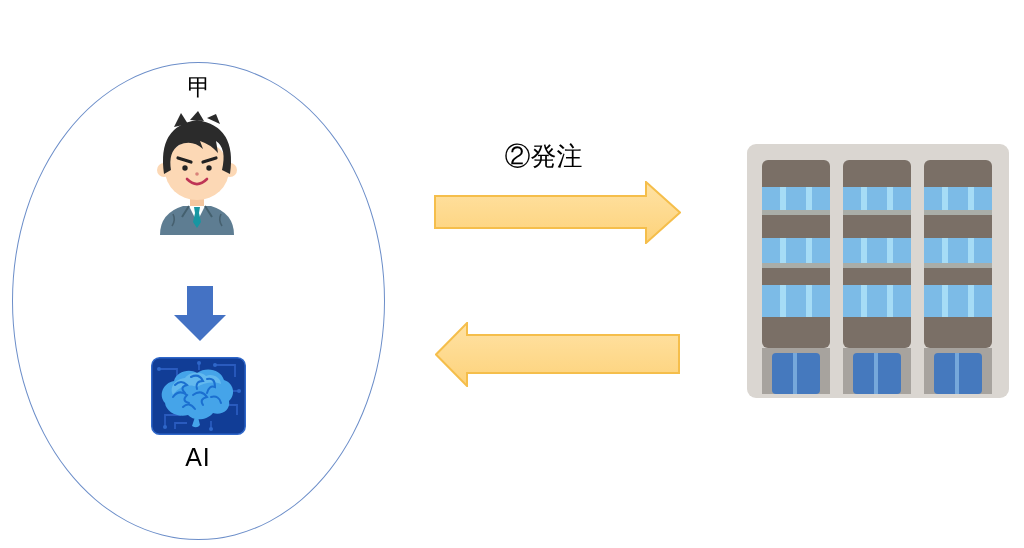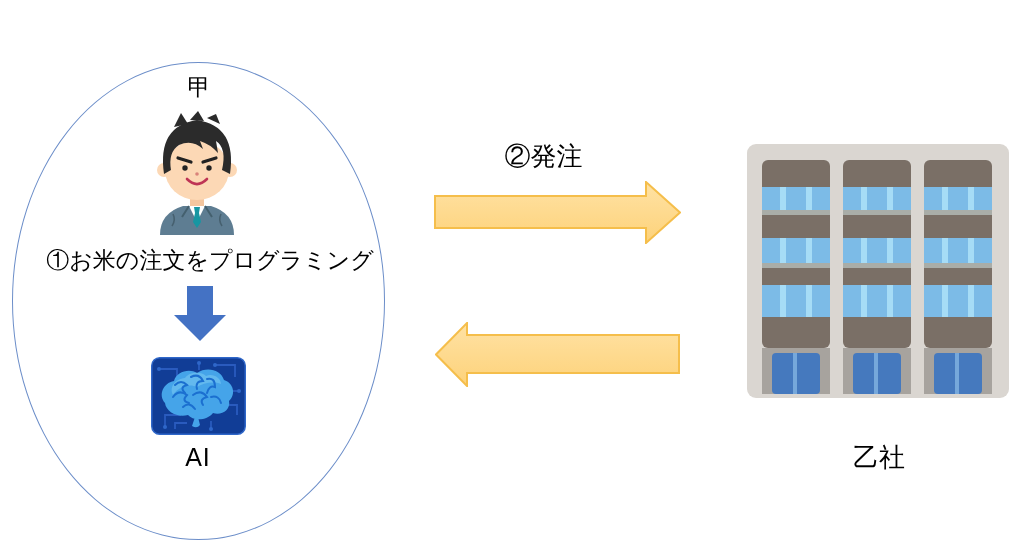--- a/index.html
+++ b/index.html
@@ -56,21 +56,20 @@
     <path d="M 25 48 L 38 52 M 50 52 L 63 48" stroke="#222" stroke-width="3.2" stroke-linecap="round" fill="none"></path>
 
     <circle cx="32" cy="58" r="2.7" fill="#222"></circle>
     <circle cx="56" cy="58" r="2.7" fill="#222"></circle>
 
     <circle cx="44" cy="64" r="1.8" fill="#D9837B"></circle>
 
     <path d="M 34 69 Q 44 79 54 69" stroke="#BE3455" stroke-width="2.6" stroke-linecap="round" fill="none"></path>
   </svg>
 
-  <div class="lbl" id="step1-label">①お米の注文をプログラミング</div>
 
   <svg class="abs" style="left:174px;top:286px;" width="52" height="55" viewBox="0 0 52 55">
     <polygon points="13,0 39,0 39,29 52,29 26,55 0,29 13,29" fill="#4472C4"></polygon>
   </svg>
 
   <svg class="abs" style="left:151px;top:357px;" width="95" height="78" viewBox="0 0 95 78">
     <rect x="0.75" y="0.75" width="93.5" height="76.5" rx="8" fill="#113D96" stroke="#2F67C9" stroke-width="1.5"></rect>
     <g stroke="#2A5BBE" stroke-width="1.8" fill="none">
       <path d="M 8 12 H 26 V 22"></path>
       <path d="M 14 70 V 58 H 30"></path>
@@ -180,15 +179,14 @@
         <rect x="0" y="142" width="68" height="32" fill="#7CBBE7"></rect>
         <rect x="18" y="142" width="6" height="32" fill="#A6DCF6"></rect>
           <rect x="44" y="142" width="6" height="32" fill="#A6DCF6"></rect>
         <rect x="0" y="205" width="68" height="46" fill="#A7A39E"></rect>
         <rect x="10" y="210" width="48" height="41" rx="4" fill="#4579BE"></rect>
         <rect x="31" y="210" width="4" height="41" fill="#76A8DB"></rect>
       </g>
     </g>
   </svg>
 
-  <div class="lbl" id="label-otsusha">乙社</div>
 
 </div>
 
 </body></html>

